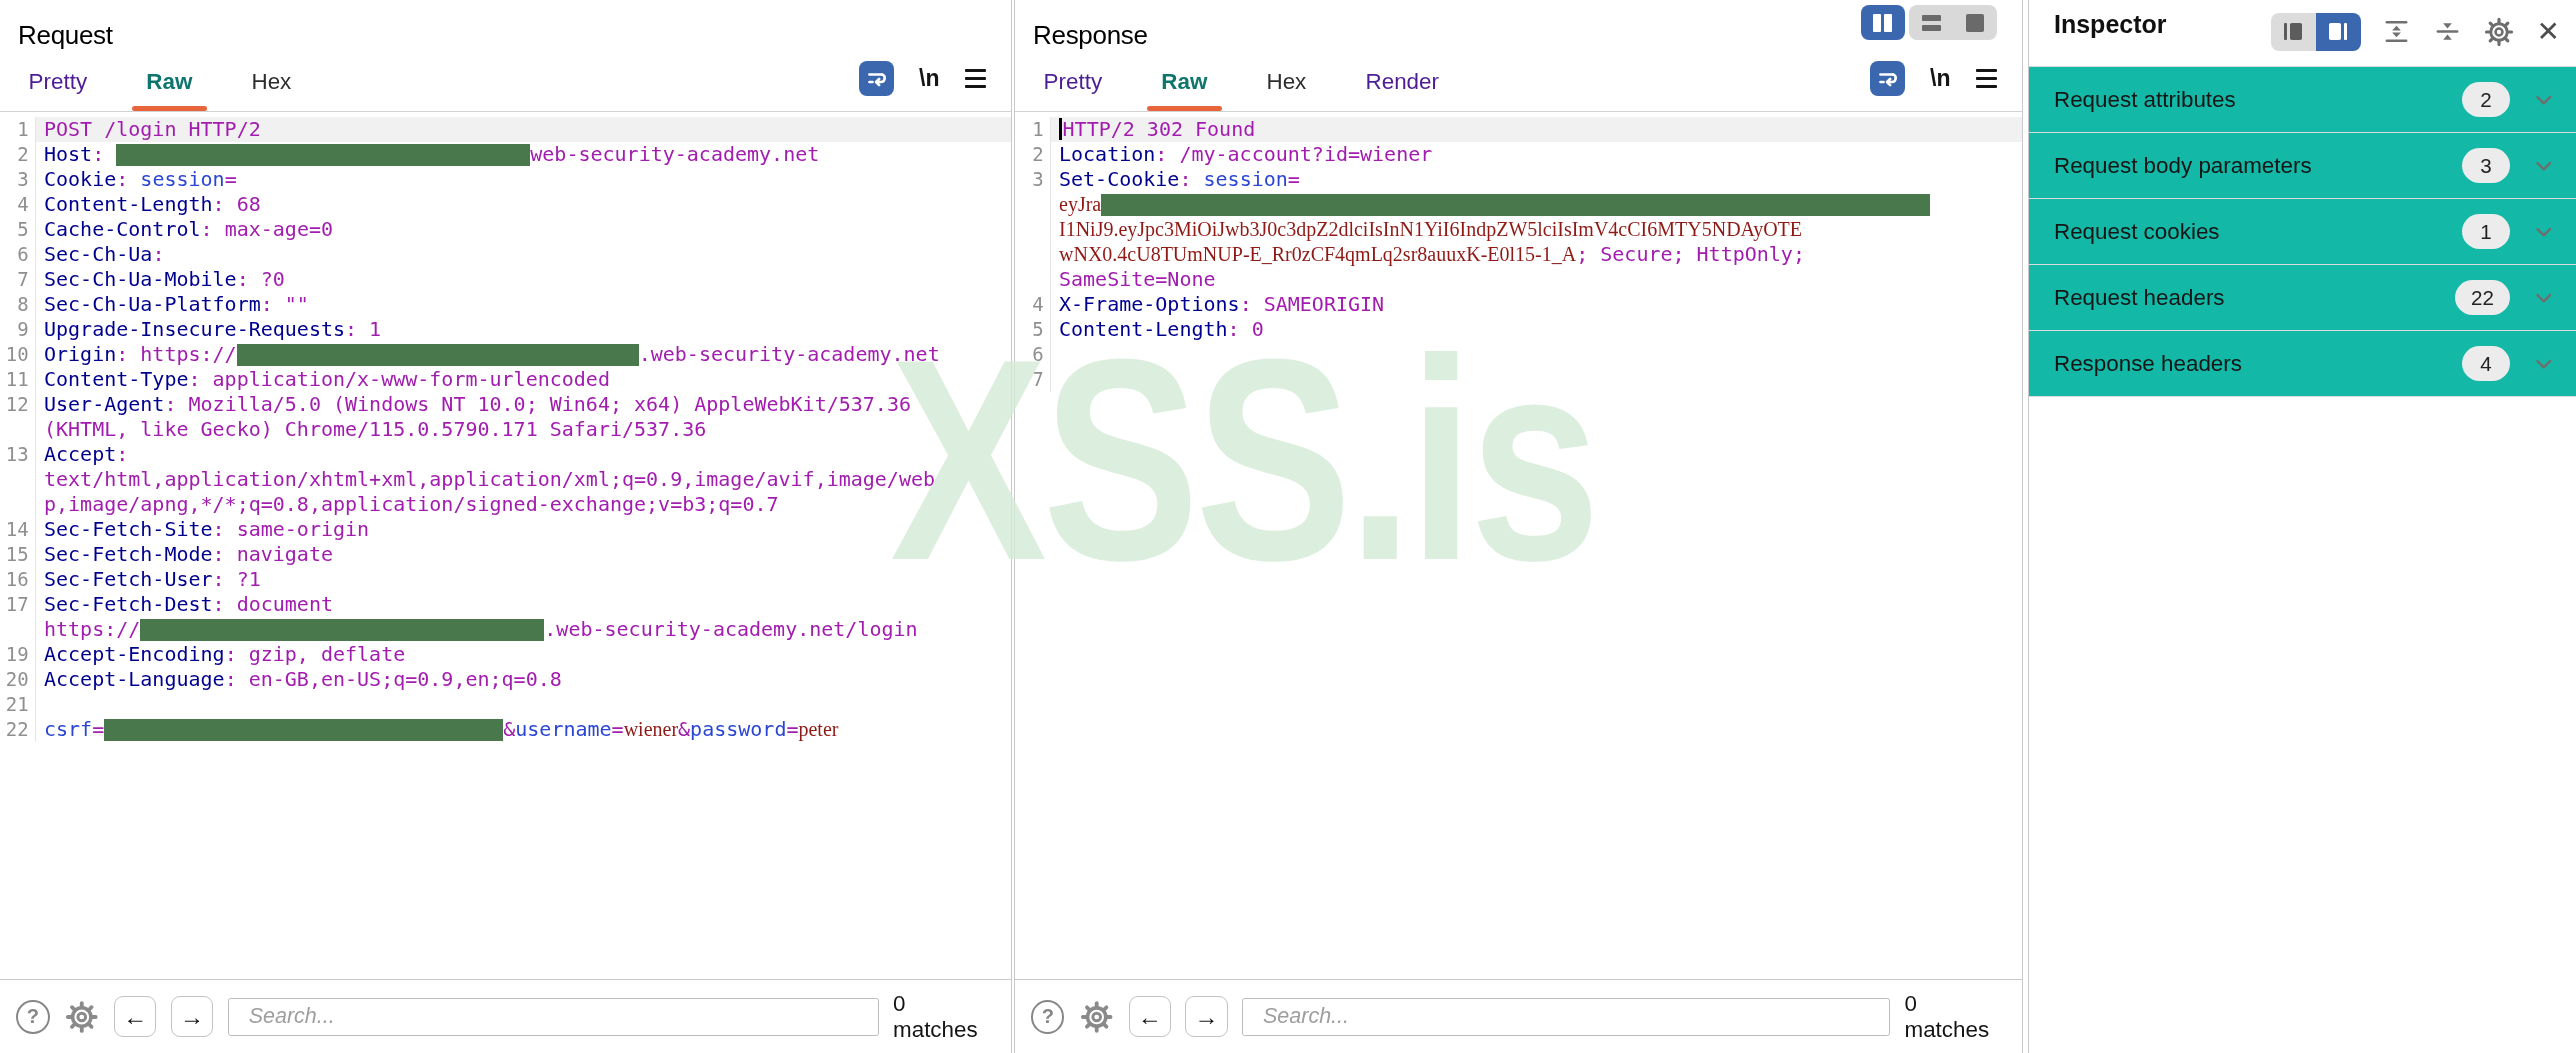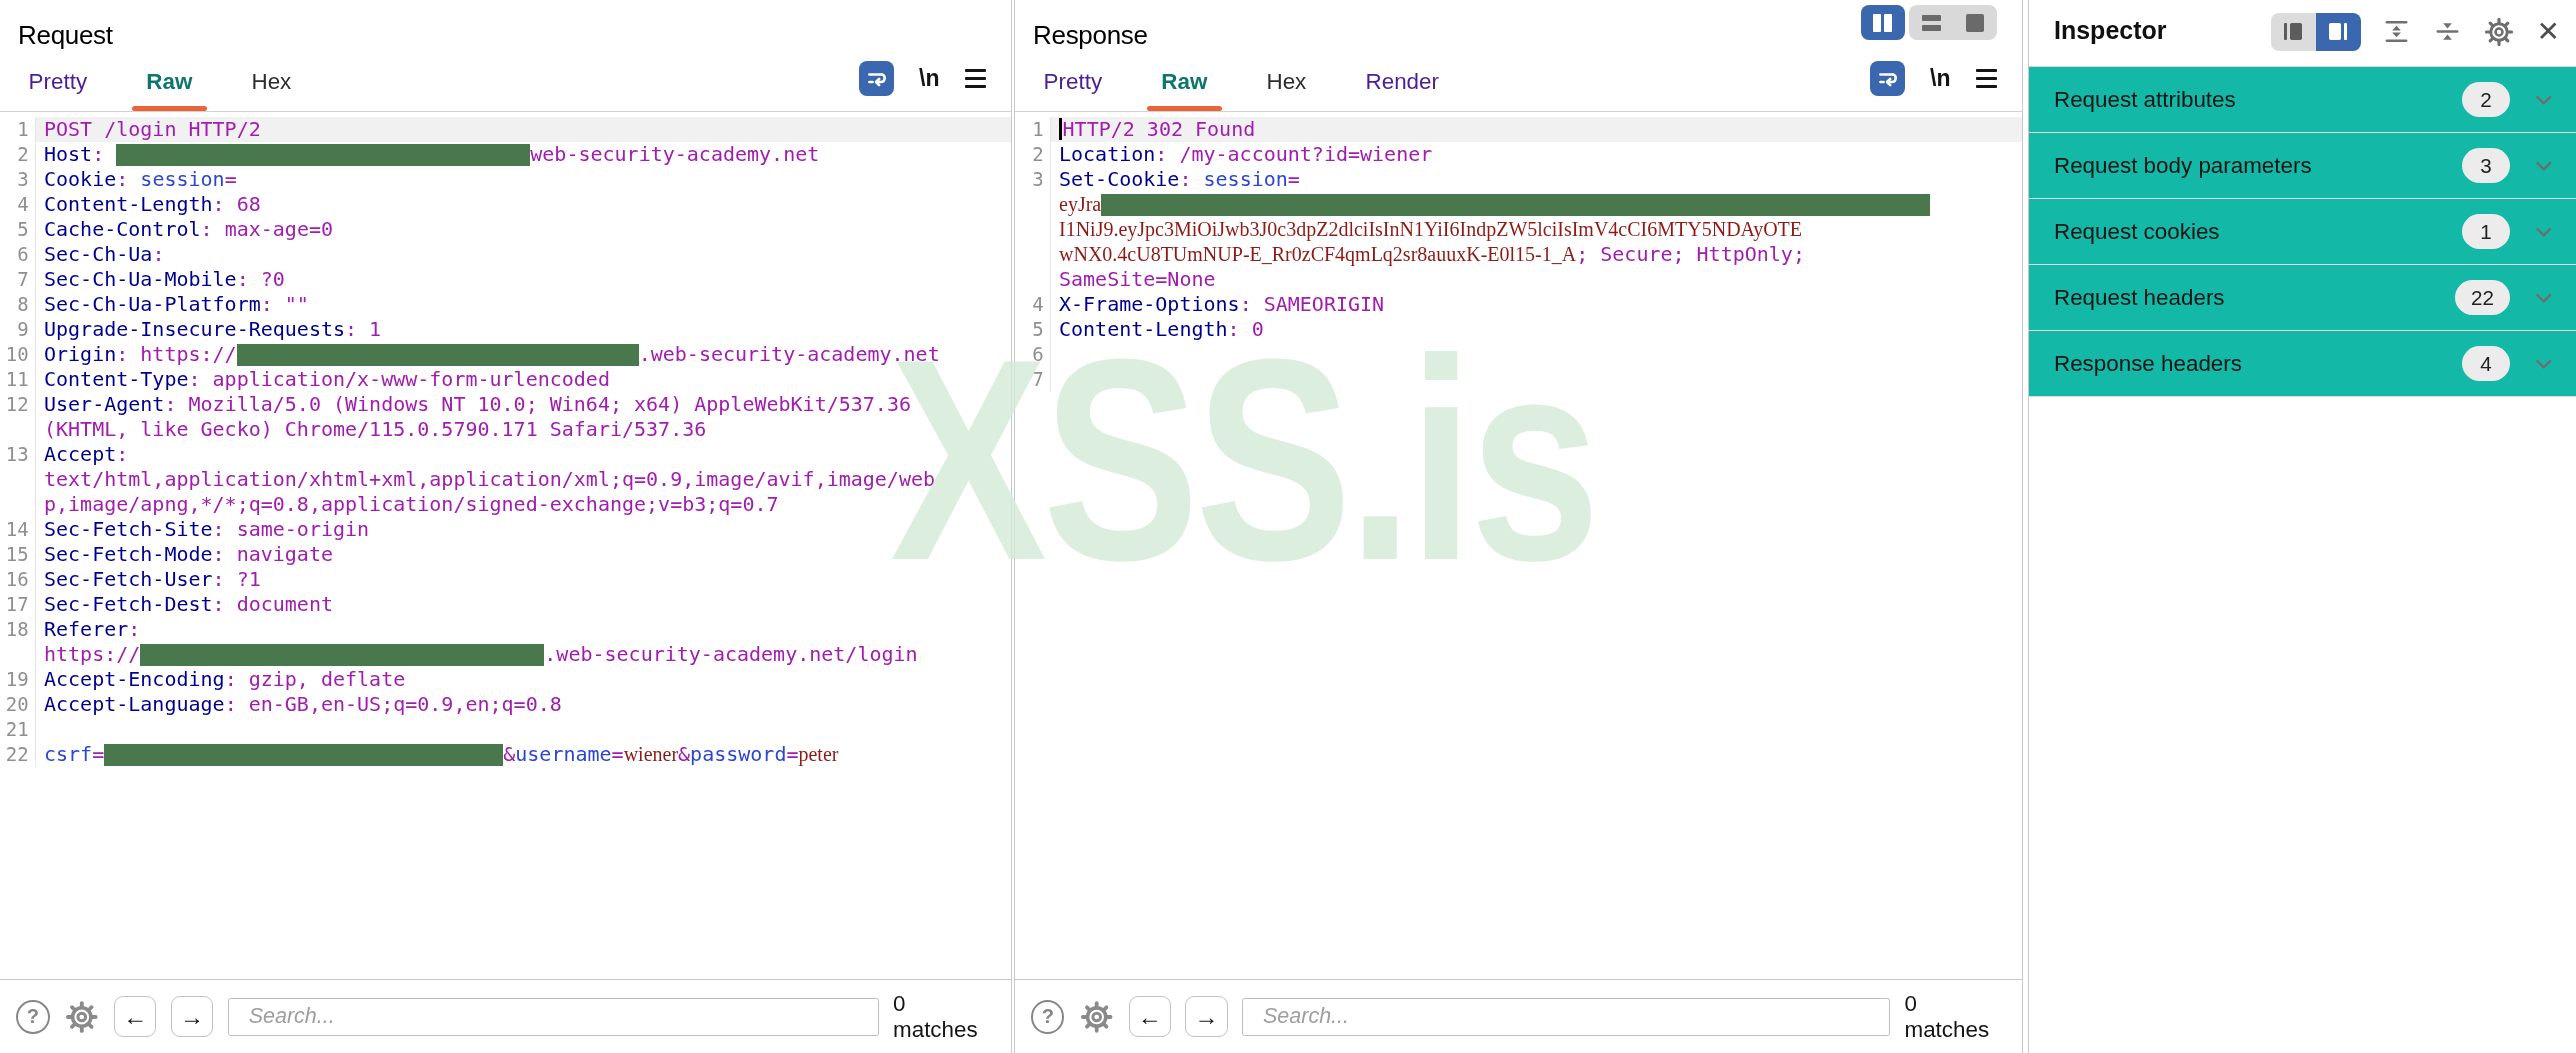--- a/index.html
+++ b/index.html
@@ -60,21 +60,21 @@
                font-size:20px; font-weight:700; color:#878787; }
   .nav-btn { width:43px; height:41px; border:1.8px solid #c3c3c3; border-radius:9px; background:#fff;
              display:flex; align-items:center; justify-content:center; font-size:24px; color:#111; }
   .search-input { width:659px; height:38px; border:1.8px solid #bcbcbc; border-radius:2.7px;
                   font-family:"Liberation Sans", sans-serif; font-size:21.5px; padding:0 20px; color:#222; }
   .search-input::placeholder { font-style:italic; color:#9e9e9e; }
   .matches { margin-left:auto; font-size:22.4px; color:#141414; }
 
   
   .ins-head { position:relative; height:67px; border-bottom:0.9px solid #d8d8d8; }
-  .ins-title { position:absolute; left:25px; top:16px; font-size:25px; font-weight:700; color:#101010; }
+  .ins-title { position:absolute; left:25px; top:10px; font-size:25px; font-weight:700; color:#101010; }
   .ins-icons { position:absolute; right:16px; top:12.6px; display:flex; align-items:center; gap:21.5px; }
   .seg-toggle { display:flex; width:90px; height:38px; border-radius:8px; overflow:hidden; }
   .seg-half { width:45px; display:flex; align-items:center; justify-content:center; gap:2.7px; }
   .seg-gray { background:#dcdcdc; }
   .seg-blue { background:#3a67ad; }
   .tg-bar-d { width:3.6px;  height:17px; background:#5c5c5c; border-radius:0.9px; }
   .tg-sq-d  { width:12.6px; height:17px; background:#5c5c5c; border-radius:1.8px; }
   .tg-bar-w { width:3.6px;  height:17px; background:#fff; border-radius:0.9px; }
   .tg-sq-w  { width:12.6px; height:17px; background:#fff; border-radius:1.8px; }
   .x-close { font-size:28px; color:#4d4d4d; line-height:1; }
@@ -135,21 +135,20 @@
       <div class="crow"><span class="lno">11</span><span class="lcode"><span class="seg-hdr">Content-Type</span><span class="seg-txt">: application/x-www-form-urlencoded</span></span></div>
       <div class="crow"><span class="lno">12</span><span class="lcode"><span class="seg-hdr">User-Agent</span><span class="seg-txt">: Mozilla/5.0 (Windows NT 10.0; Win64; x64) AppleWebKit/537.36</span></span></div>
       <div class="crow"><span class="lno"></span><span class="lcode"><span class="seg-txt">(KHTML, like Gecko) Chrome/115.0.5790.171 Safari/537.36</span></span></div>
       <div class="crow"><span class="lno">13</span><span class="lcode"><span class="seg-hdr">Accept</span><span class="seg-txt">:</span></span></div>
       <div class="crow"><span class="lno"></span><span class="lcode"><span class="seg-txt">text/html,application/xhtml+xml,application/xml;q=0.9,image/avif,image/web</span></span></div>
       <div class="crow"><span class="lno"></span><span class="lcode"><span class="seg-txt">p,image/apng,*/*;q=0.8,application/signed-exchange;v=b3;q=0.7</span></span></div>
       <div class="crow"><span class="lno">14</span><span class="lcode"><span class="seg-hdr">Sec-Fetch-Site</span><span class="seg-txt">: same-origin</span></span></div>
       <div class="crow"><span class="lno">15</span><span class="lcode"><span class="seg-hdr">Sec-Fetch-Mode</span><span class="seg-txt">: navigate</span></span></div>
       <div class="crow"><span class="lno">16</span><span class="lcode"><span class="seg-hdr">Sec-Fetch-User</span><span class="seg-txt">: ?1</span></span></div>
       <div class="crow"><span class="lno">17</span><span class="lcode"><span class="seg-hdr">Sec-Fetch-Dest</span><span class="seg-txt">: document</span></span></div>
-      <div class="crow"><span class="lno">18</span><span class="lcode"><span class="seg-hdr">Referer</span><span class="seg-txt">:</span></span></div>
       <div class="crow"><span class="lno"></span><span class="lcode"><span class="seg-txt">https://</span><span class="seg-redact" style="width: 404px;"></span><span class="seg-txt">.web-security-academy.net/login</span></span></div>
       <div class="crow"><span class="lno">19</span><span class="lcode"><span class="seg-hdr">Accept-Encoding</span><span class="seg-txt">: gzip, deflate</span></span></div>
       <div class="crow"><span class="lno">20</span><span class="lcode"><span class="seg-hdr">Accept-Language</span><span class="seg-txt">: en-GB,en-US;q=0.9,en;q=0.8</span></span></div>
       <div class="crow"><span class="lno">21</span><span class="lcode">&nbsp;</span></div>
       <div class="crow"><span class="lno">22</span><span class="lcode"><span class="seg-param">csrf</span><span class="seg-txt">=</span><span class="seg-redact" style="width: 399px;"></span><span class="seg-txt">&amp;</span><span class="seg-param">username</span><span class="seg-txt">=</span><span class="seg-val">wiener</span><span class="seg-txt">&amp;</span><span class="seg-param">password</span><span class="seg-txt">=</span><span class="seg-val">peter</span></span></div>
     </div>
 
   <div class="bbar">
     <div class="help-icon">?</div>
     <svg width="36" height="36" viewBox="0 0 24 24">

